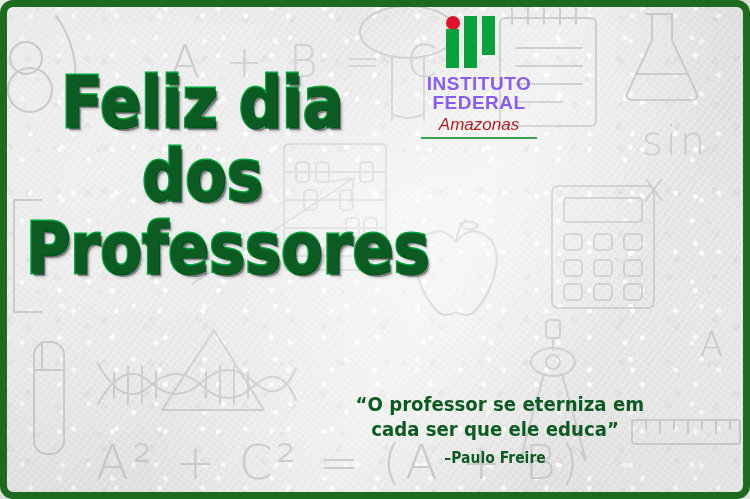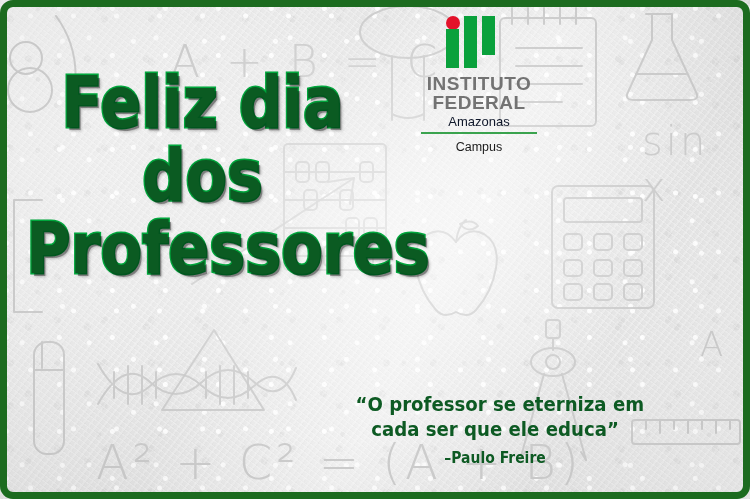--- a/index.html
+++ b/index.html
@@ -112,29 +112,30 @@
     border-radius: 50%;
     background: #e3122a;
     left: 0;
     top: 0;
   }
   .logo-inst {
     font-family: "Liberation Sans", sans-serif;
     font-weight: bold;
     font-size: 19px;
     letter-spacing: .5px;
-    color: #737373;
+    color: #8b5cf6;
     line-height: 1.02;
   }
   .logo-estado {
     font-family: "Liberation Sans", sans-serif;
-    font-size: 13px;
-    color: #0f172a;
+    font-size: 17px;
+    color: #b91c1c;
     line-height: 1.25;
     margin-top: 1px;
+    font-style: italic;
   }
   .logo-rule {
     width: 116px;
     height: 2px;
     background: #3aa34e;
     margin: 2px auto 0 auto;
   }
   .logo-campus {
     font-family: "Liberation Sans", sans-serif;
     font-size: 12.5px;
@@ -327,21 +328,20 @@
       <span class="sq" style="left:0px;  top:26px;"></span>
       <span class="sq" style="left:18px; top:26px;"></span>
       <span class="sq" style="left:36px; top:26px;"></span>
       <span class="sq" style="left:0px;  top:39px;"></span>
       <span class="sq" style="left:18px; top:39px;"></span>
     </div>
     <div class="logo-inst">INSTITUTO</div>
     <div class="logo-inst">FEDERAL</div>
     <div class="logo-estado">Amazonas</div>
     <div class="logo-rule"></div>
-    <div class="logo-campus">Campus</div>
   </div>
 
   <div class="headline">
     <div class="line line-1">Feliz dia</div>
     <div class="line line-2">dos</div>
     <div class="line line-3">Professores</div>
   </div>
 
   <div class="quote-block">
     <div class="quote-line">“O professor se eterniza em</div>

